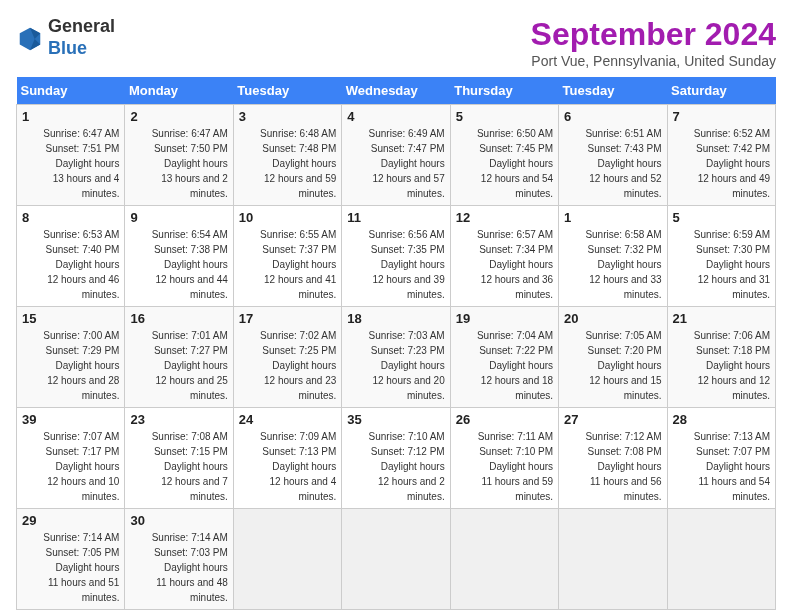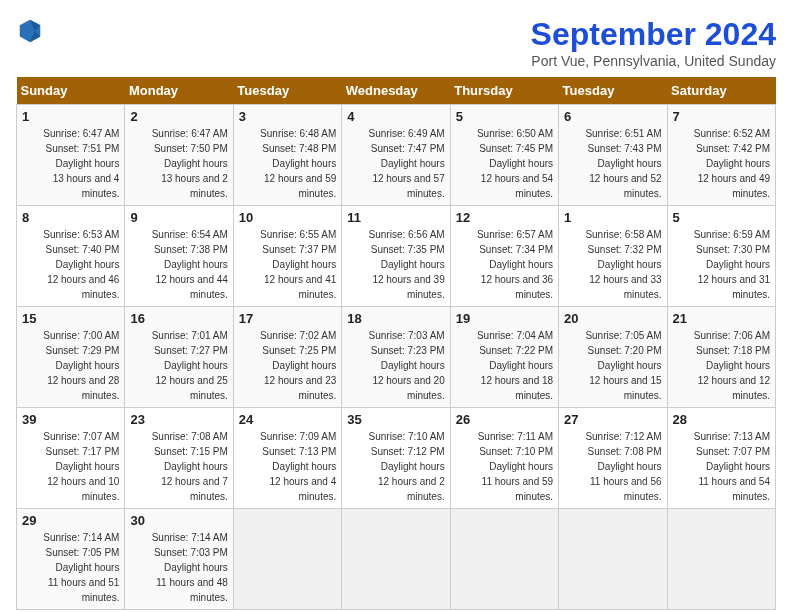--- a/index.html
+++ b/index.html
@@ -31,33 +31,33 @@
     .logo-icon {
       width: 28px;
       height: 28px;
     }
     .title-area {
       text-align: right;
     }
     .month-title {
       font-size: 32px;
       font-weight: bold;
-      color: #1d4ed8;
+      color: #a21caf;
     }
     .location {
       font-size: 14px;
       color: #555;
     }
     table {
       width: 100%;
       border-collapse: collapse;
       font-size: 11px;
     }
     thead tr th {
-      background-color: #a16207;
+      background-color: #3b82f6;
       color: white;
       padding: 6px 4px;
       text-align: left;
       font-size: 13px;
       font-weight: bold;
     }
     tbody tr td {
       border: 1px solid #ccc;
       vertical-align: top;
       padding: 4px 5px;
@@ -91,20 +91,24 @@
 </head>
 <body>
 
 <div class="header-area">
   <div class="logo">
     <svg class="logo-icon" viewBox="0 0 30 30">
       <polygon points="15,4 26,10 26,22 15,28 4,22 4,10" fill="#2970b8"></polygon>
       <polygon points="15,4 26,10 20,16 15,4" fill="#1a5a9a"></polygon>
       <polygon points="15,28 26,22 20,16 15,28" fill="#1a5a9a"></polygon>
     </svg>
+    <div class="logo-text">
+      <div><span class="general">General</span></div>
+      <div><span class="blue" style="color:#2970b8;">Blue</span></div>
+    </div>
   </div>
   <div class="title-area">
     <div class="month-title">September 2024</div>
     <div class="location">Port Vue, Pennsylvania, United Sunday</div>
   </div>
 </div>
 
 <table>
   <thead>
     <tr>

